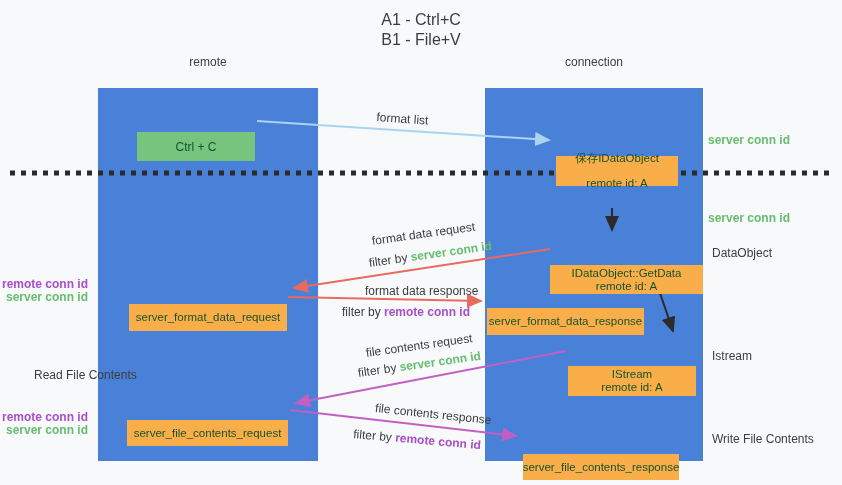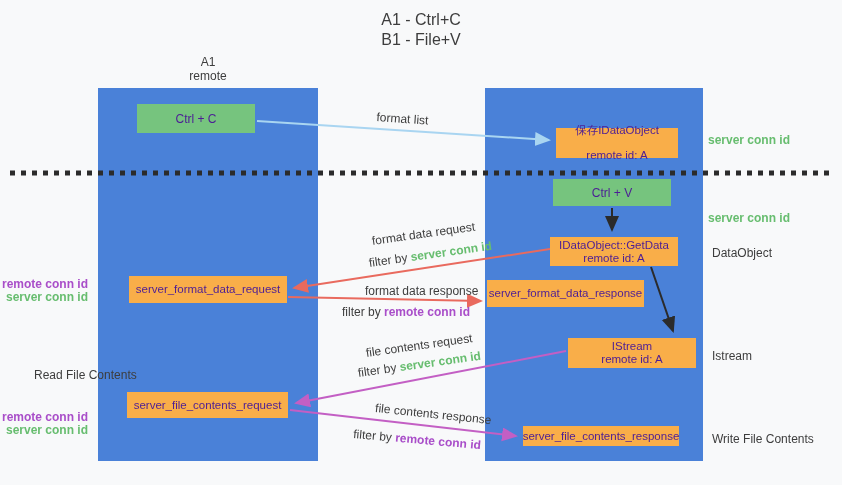--- a/index.html
+++ b/index.html
@@ -31,22 +31,23 @@
     z-index:1;
   }
   .lane.left{left:98px;width:220px;}
   .lane.right{left:485px;width:218px;}
   svg.overlay{
     position:absolute;left:0;top:0;z-index:2;pointer-events:none;
   }
   .node{
     position:absolute;z-index:3;
     display:flex;flex-direction:column;justify-content:center;align-items:center;
-    color:#4c1d95;font-size:12px;line-height:14px;text-align:center;
+    color:#14532d;font-size:12px;line-height:14px;text-align:center;
     box-sizing:border-box;
+    margin-top:28px;
   }
   .node.green{background:var(--box-green,#76c47e);}
   .node.orange{background:var(--box-orange,#f9ae49);font-size:11.5px;line-height:13px;}
   .slabel{
     position:absolute;z-index:3;font-size:12px;white-space:nowrap;
     color:var(--text-dark,#3d3d3d);
   }
   .slabel.green{color:var(--text-green,#67bd6f);font-weight:bold;}
   .conn-block{
     position:absolute;z-index:3;left:0;width:88px;text-align:right;
@@ -74,24 +75,24 @@
 <body>
 
 <div class="stage">
 
   <div class="title">
     <div>A1 - Ctrl+C</div>
     <div>B1 - File+V</div>
   </div>
 
   <div class="lane-header left">
-    <div>A1</div>
     <div>remote</div>
   </div>
   <div class="lane-header right">
+    <div>connection</div>
   </div>
 
   <div class="lane left"></div>
   <div class="lane right"></div>
 
   <svg class="overlay" width="842" height="485" viewBox="0 0 842 485">
     <defs>
       <marker id="mblue" markerWidth="9" markerHeight="8" refX="7" refY="3.5" orient="auto">
         <path class="mk-blue" d="M0,0 L8,3.5 L0,7 Z"></path>
       </marker>
@@ -117,25 +118,22 @@
 
   <div class="node green" style="left:137px;top:104px;width:118px;height:29px;">
     <div>Ctrl + C</div>
   </div>
 
   <div class="node orange" style="left:556px;top:128px;width:122px;height:30px;gap:12px;">
     <div>保存IDataObject</div>
     <div>remote id: A</div>
   </div>
 
-  <div class="node green" style="left:553px;top:179px;width:118px;height:27px;">
-    <div>Ctrl + V</div>
-  </div>
 
-  <div class="node orange" style="left:550px;top:237px;width:128px;height:29px;">
+  <div class="node orange" style="left:550px;top:237px;width:153px;height:29px;">
     <div>IDataObject::GetData</div>
     <div>remote id: A</div>
   </div>
 
   <div class="node orange" style="left:129px;top:276px;width:158px;height:27px;">
     <div>server_format_data_request</div>
   </div>
 
   <div class="node orange" style="left:487px;top:280px;width:157px;height:27px;">
     <div>server_format_data_response</div>
@@ -143,21 +141,21 @@
 
   <div class="node orange" style="left:568px;top:338px;width:128px;height:30px;">
     <div>IStream</div>
     <div>remote id: A</div>
   </div>
 
   <div class="node orange" style="left:127px;top:392px;width:161px;height:26px;">
     <div>server_file_contents_request</div>
   </div>
 
-  <div class="node orange" style="left:523px;top:426px;width:156px;height:20px;text-align:right;">
+  <div class="node orange" style="left:523px;top:426px;width:156px;height:26px;text-align:right;">
     <div>server_file_contents_response</div>
   </div>
 
   <div class="slabel green" style="left:708px;top:133px;">server conn id</div>
   <div class="slabel green" style="left:708px;top:211px;">server conn id</div>
   <div class="slabel" style="left:712px;top:246px;">DataObject</div>
   <div class="slabel" style="left:712px;top:349px;">Istream</div>
   <div class="slabel" style="left:712px;top:432px;">Write File Contents</div>
 
   <div class="conn-block" style="top:278px;">

